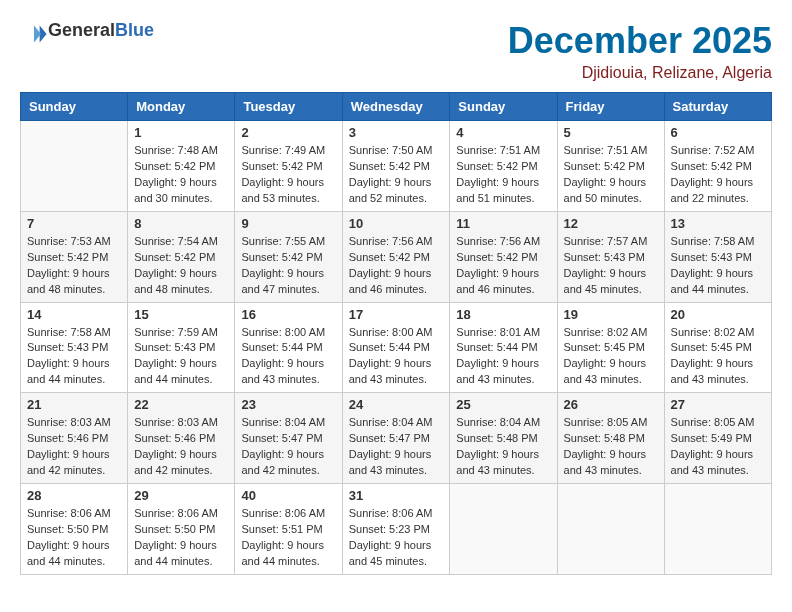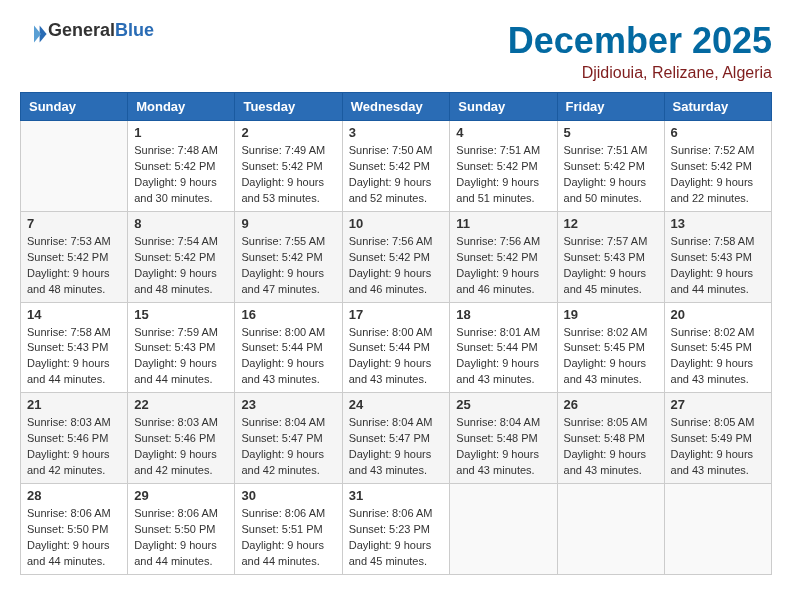--- a/index.html
+++ b/index.html
@@ -213,21 +213,21 @@
       <tr>
         <td>
           <span class="day-number">28</span>
           <div class="day-info"><span>Sunrise: 8:06 AM</span><br><span>Sunset: 5:50 PM</span><br><span>Daylight: 9 hours</span><br><span>and 44 minutes.</span></div>
         </td>
         <td>
           <span class="day-number">29</span>
           <div class="day-info"><span>Sunrise: 8:06 AM</span><br><span>Sunset: 5:50 PM</span><br><span>Daylight: 9 hours</span><br><span>and 44 minutes.</span></div>
         </td>
         <td>
-          <span class="day-number">30</span>
+          <span class="day-number">40</span>
           <div class="day-info"><span>Sunrise: 8:06 AM</span><br><span>Sunset: 5:51 PM</span><br><span>Daylight: 9 hours</span><br><span>and 44 minutes.</span></div>
         </td>
         <td>
           <span class="day-number">31</span>
           <div class="day-info"><span>Sunrise: 8:06 AM</span><br><span>Sunset: 5:23 PM</span><br><span>Daylight: 9 hours</span><br><span>and 45 minutes.</span></div>
         </td>
         <td class="empty-cell"></td>
         <td class="empty-cell"></td>
         <td class="empty-cell"></td>
       </tr>

